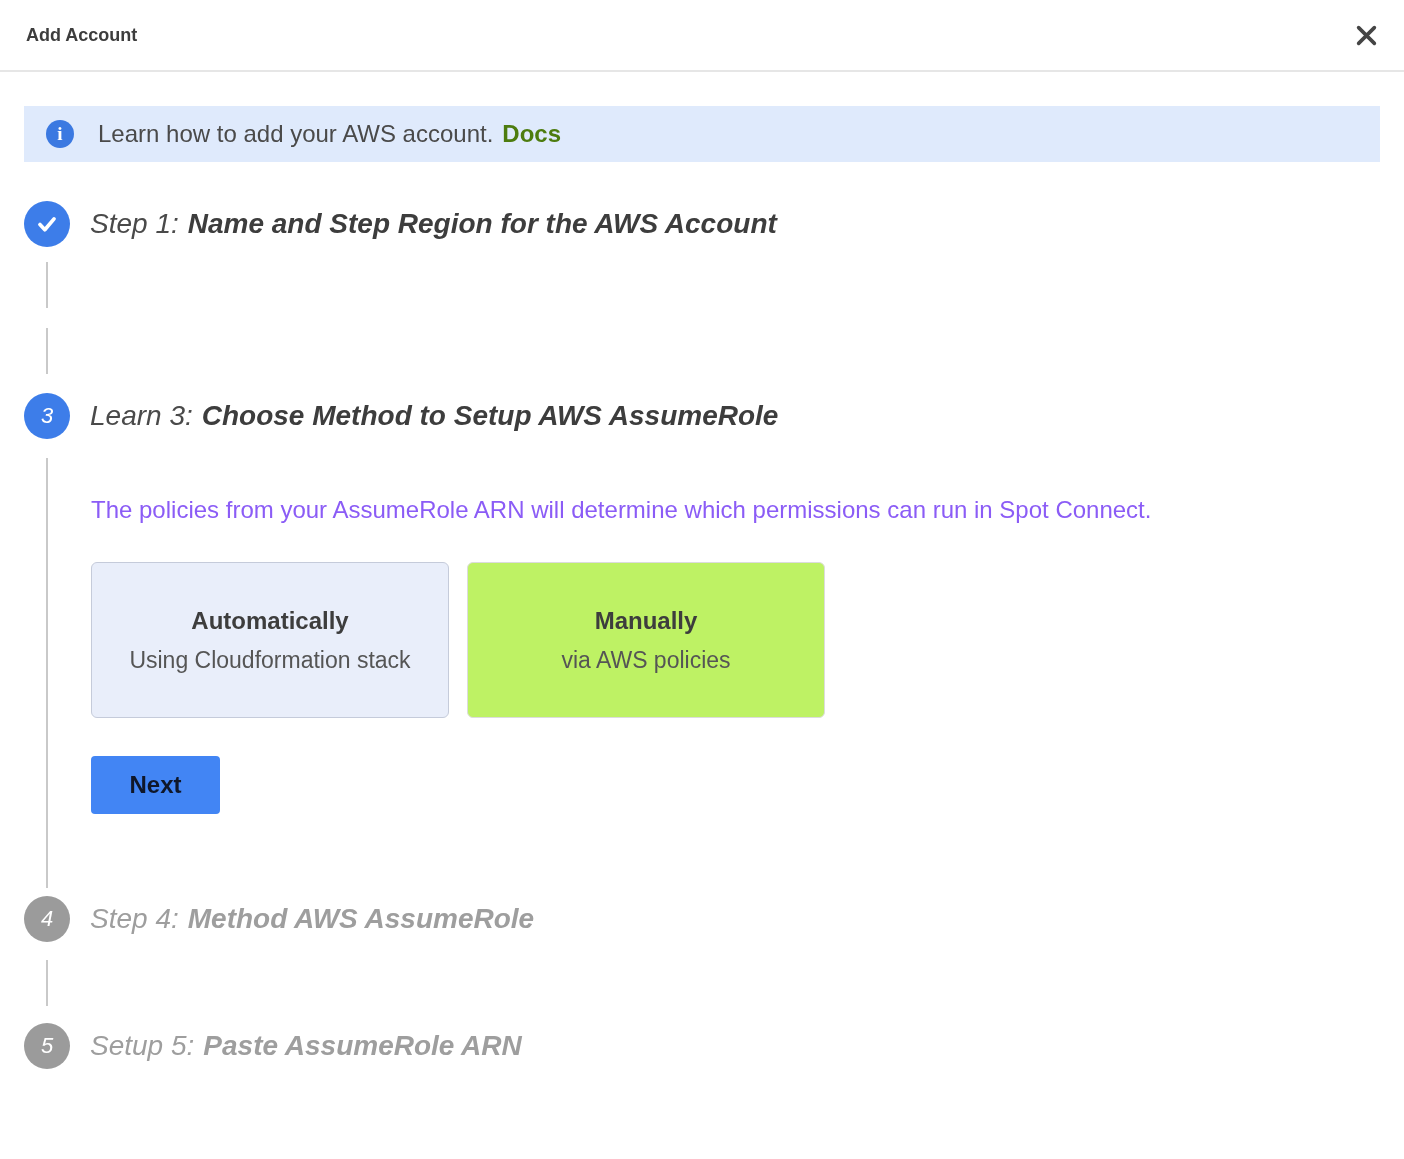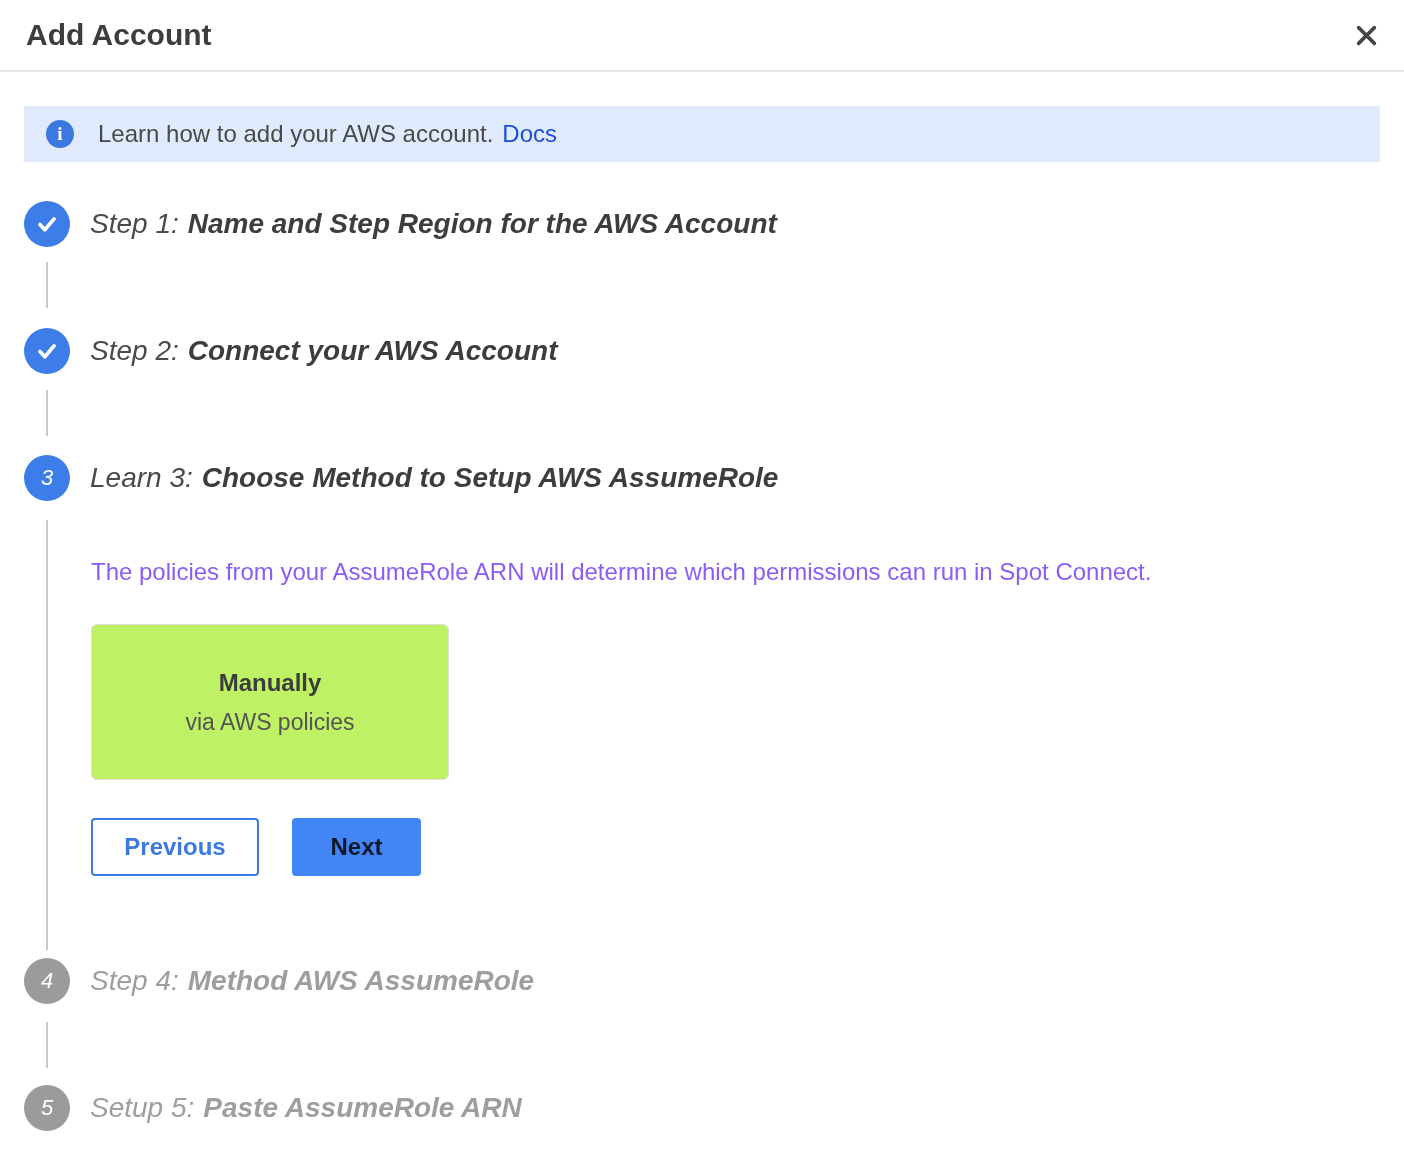--- a/index.html
+++ b/index.html
@@ -11,21 +11,21 @@
     color: #3d3d3d;
     overflow: hidden;
   }
   .modal-header {
     height: 72px;
     display: flex; align-items: center; justify-content: space-between;
     padding: 0 18px 0 26px;
     border-bottom: 2px solid #e6e6e6;
   }
   .modal-title {
-    font-size: 30px; font-weight: bold; color: #3d3d3d; margin: 0;
+    font-size: 18px; font-weight: bold; color: #3d3d3d; margin: 0;
   }
   .close-btn {
     background: none; border: none; padding: 6px; cursor: pointer;
     display: flex; align-items: center; justify-content: center;
   }
   .modal-content { padding: 0 24px; }
   .banner {
     margin-top: 34px;
     height: 56px; width: 1356px;
     background: #dfeafc;
@@ -35,21 +35,21 @@
   }
   .info-icon {
     width: 28px; height: 28px; border-radius: 50%;
     background: #3b79e1; color: #ffffff;
     font-family: "Liberation Serif", serif;
     font-weight: bold; font-size: 19px;
     display: flex; align-items: center; justify-content: center;
     margin-right: 24px; flex: none;
   }
   .docs-link {
-    color: #1d4ed8; font-weight: normal; margin-left: 9px;
+    color: #4d7c0f; font-weight: bold; margin-left: 9px;
     text-decoration: none; cursor: pointer;
   }
   .step-row { display: flex; align-items: center; height: 46px; font-style: italic; }
   .step-row.first { margin-top: 39px; }
   .circle {
     width: 46px; height: 46px; border-radius: 50%; flex: none;
     display: flex; align-items: center; justify-content: center;
   }
   .circle.blue { background: #3d7de9; }
   .circle.gray { background: #9b9b9b; }
@@ -117,55 +117,48 @@
           <path d="M5.5 12.5l4.5 4.8 8.5-10" stroke="#ffffff" stroke-width="3.4" fill="none" stroke-linecap="round" stroke-linejoin="round"></path>
         </svg>
       </div>
       <div class="step-label">
         <span class="prefix">Step 1:</span><span class="title">Name and Step Region for the AWS Account</span>
       </div>
     </div>
 
     <div class="connector c1"></div>
 
-    <div class="step-row">
-      <div class="circle blue">
-        <svg width="26" height="26" viewBox="0 0 24 24">
-          <path d="M5.5 12.5l4.5 4.8 8.5-10" stroke="#ffffff" stroke-width="3.4" fill="none" stroke-linecap="round" stroke-linejoin="round"></path>
-        </svg>
-      </div>
-      <div class="step-label">
-        <span class="prefix">Step 2:</span><span class="title">Connect your AWS Account</span>
-      </div>
-    </div>
 
     <div class="connector c2"></div>
 
     <div class="step-row">
       <div class="circle blue">
         <span class="num">3</span>
       </div>
       <div class="step-label">
         <span class="prefix">Learn 3:</span><span class="title">Choose Method to Setup AWS AssumeRole</span>
       </div>
     </div>
 
     <div class="step3-body">
       <div class="rail"></div>
       <p class="desc">The policies from your AssumeRole ARN will determine which permissions can run in Spot Connect.</p>
 
       <div class="options">
+        <div class="option selected">
+          <div class="option-title">Automatically</div>
+          <div class="option-sub">Using Cloudformation stack</div>
+        </div>
         <div class="option">
           <div class="option-title">Manually</div>
           <div class="option-sub">via AWS policies</div>
         </div>
       </div>
 
       <div class="btn-row">
-        <button class="btn btn-outline">Previous</button>
         <button class="btn btn-primary">Next</button>
       </div>
     </div>
 
     <div class="step-row disabled">
       <div class="circle gray">
         <span class="num">4</span>
       </div>
       <div class="step-label">
         <span class="prefix">Step 4:</span><span class="title">Method AWS AssumeRole</span>

